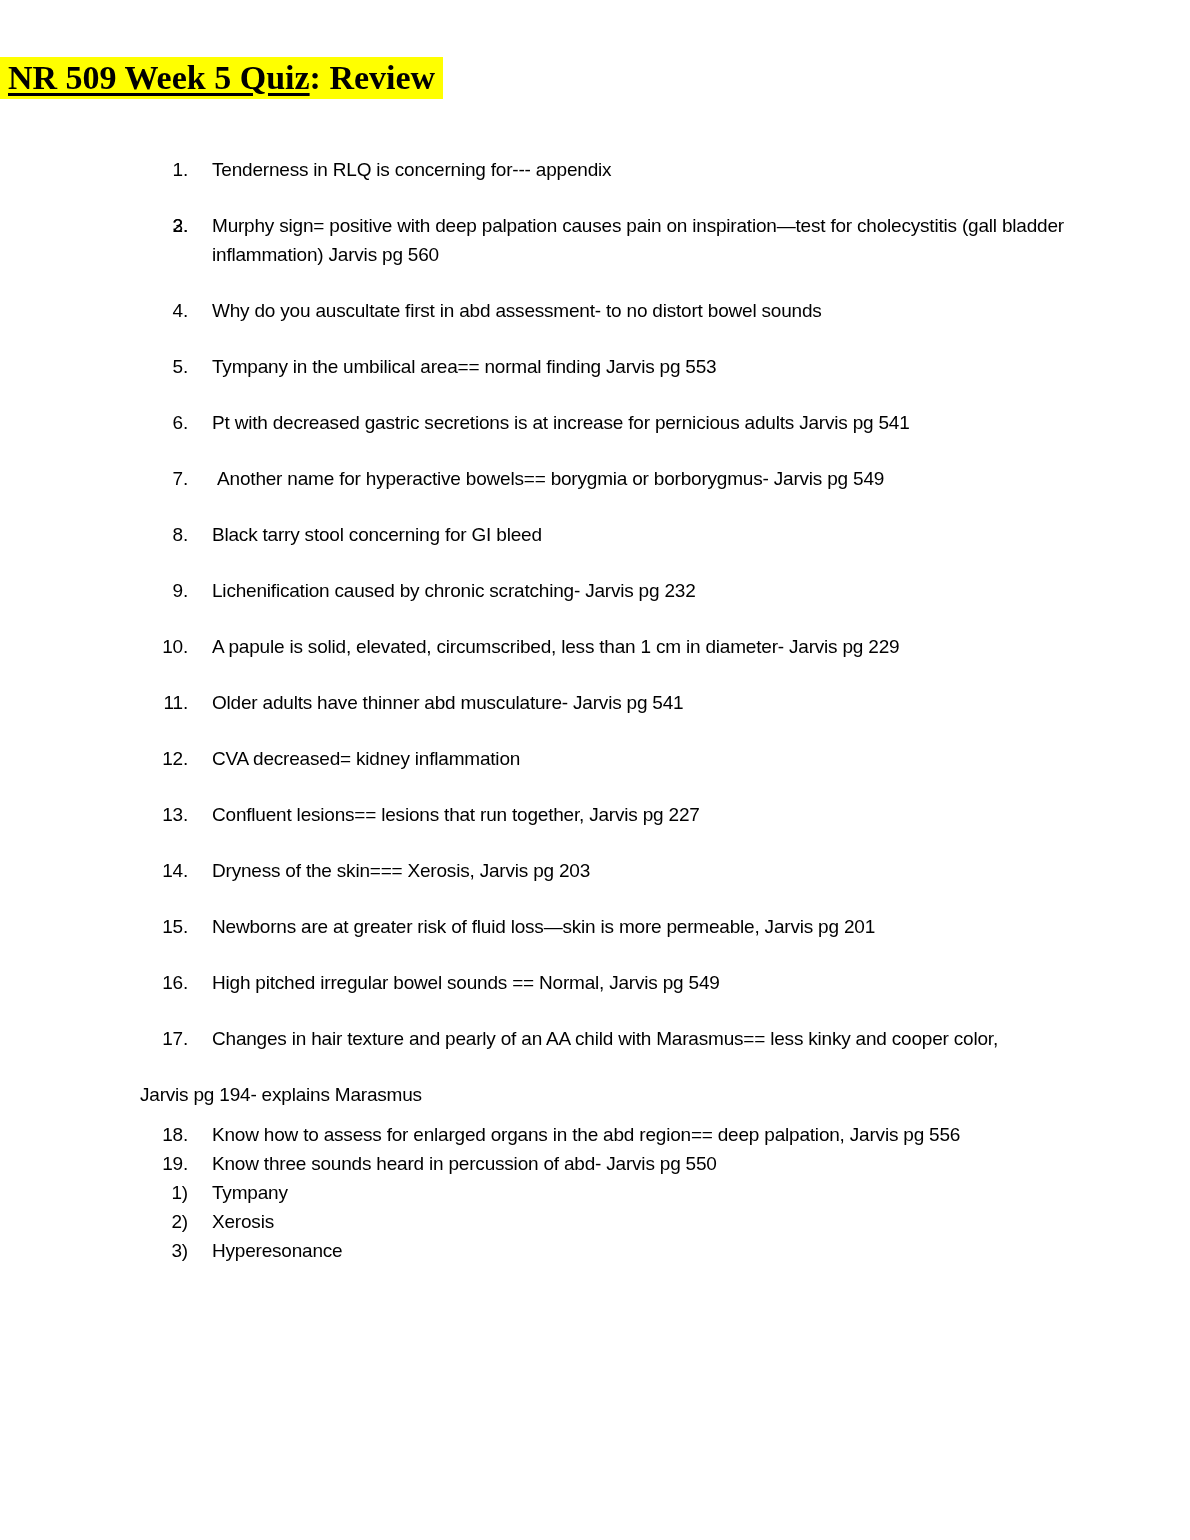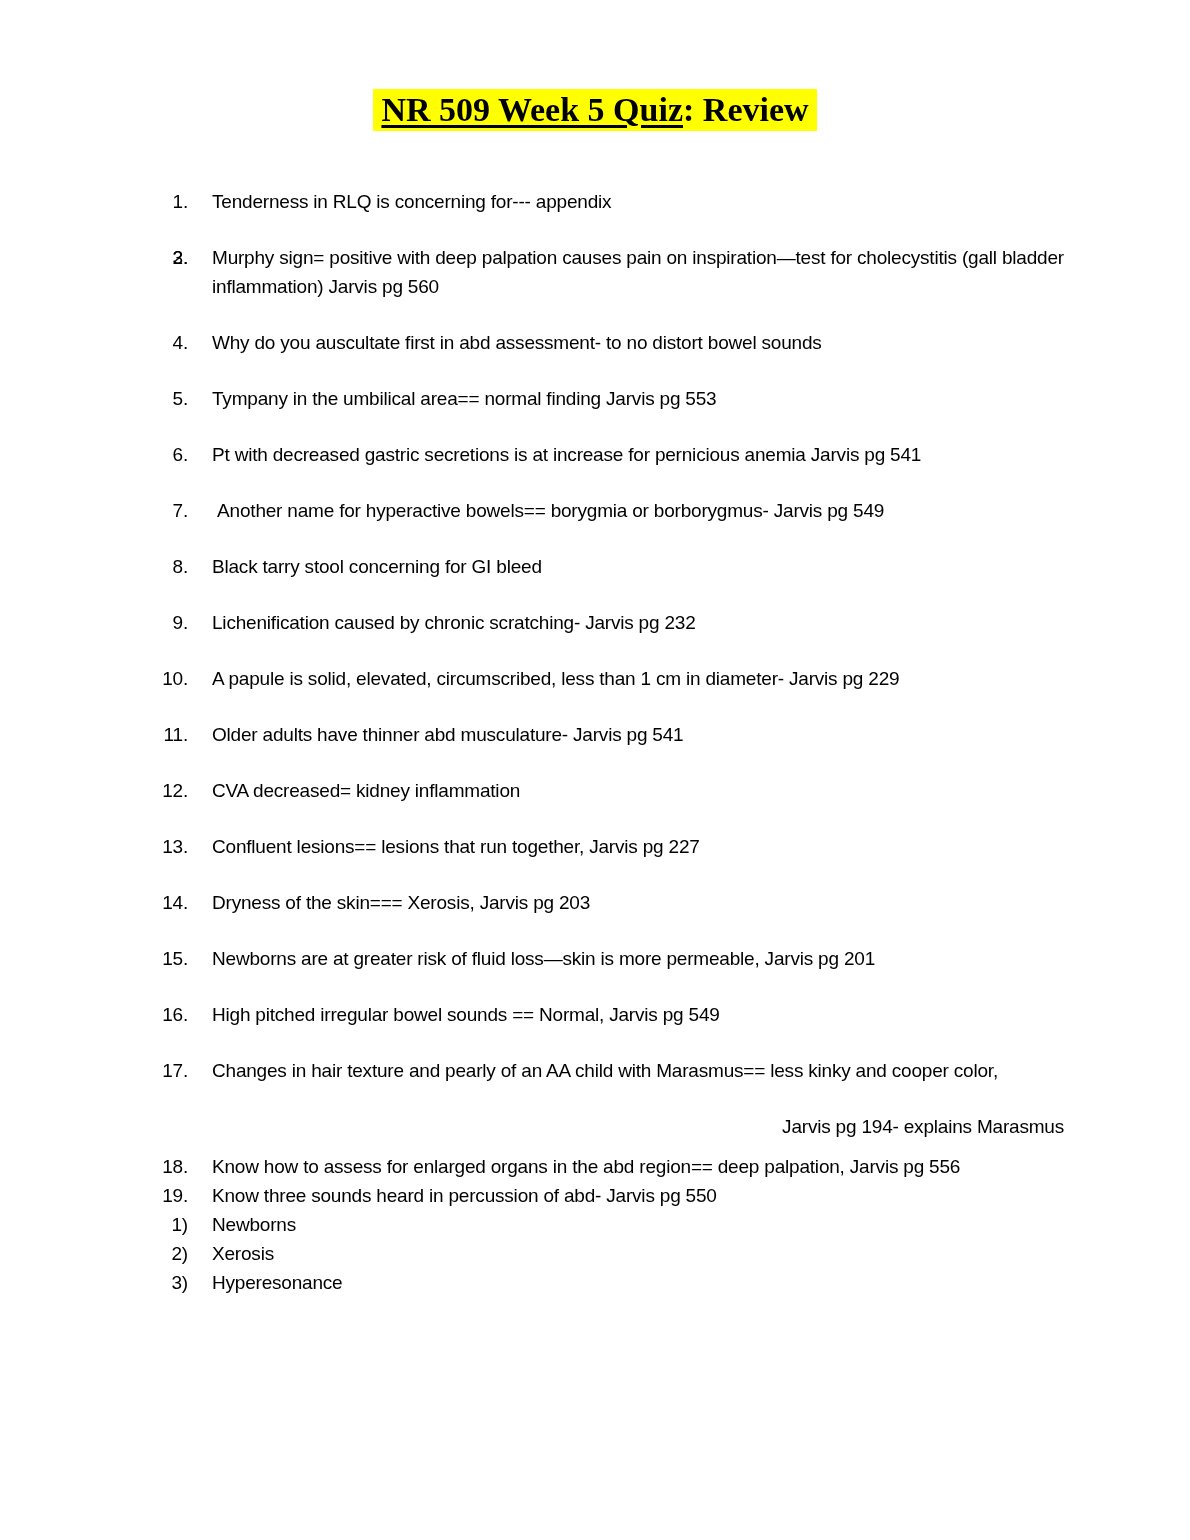--- a/index.html
+++ b/index.html
@@ -9,22 +9,22 @@
     background: #ffffff;
     color: #000000;
     font-family: "Liberation Sans", sans-serif;
   }
   .page {
     position: relative;
     width: 1190px; height: 1540px;
     overflow: hidden;
   }
   .title-wrap {
-    padding-top: 66px;
-    text-align: center;
+    padding-top: 34px;
+    text-align: left;
   }
   .title {
     display: inline-block;
     background: #ffff00;
     font-family: "Liberation Serif", serif;
     font-weight: bold;
     font-size: 34px;
     line-height: 42px;
     padding: 0 8px;
   }
@@ -49,56 +49,55 @@
   #list-compact .item, #list-sub .item { margin-bottom: 0; }
   .num {
     position: absolute;
     right: 100%;
     margin-right: 24px;
     white-space: nowrap;
   }
   .cont {
     margin: 0 0 11px -72px;
     white-space: pre-wrap;
-    text-align: right;
   }
   b { font-weight: normal; }
 </style>
 </head>
 <body>
 
 <div class="page">
   <div class="title-wrap">
     <h1 class="title"><span class="u">NR 509 Week 5 Quiz</span><span>: Review</span></h1>
   </div>
 
   <div class="content">
     <div id="list-spaced">
         <div class="item"><span class="num">1.</span><span class="txt"><span>Tenderness in RLQ is concerning for--- </span><b>appendix</b></span></div>
         <div class="item"><span class="num">2.</span></div>
         <div class="item"><span class="num">3.</span><span class="txt"><b>Murphy sign</b><span>= positive with deep palpation causes pain on inspiration—</span><b>test for cholecystitis (gall bladder inflammation)</b><span> Jarvis pg 560</span></span></div>
         <div class="item"><span class="num">4.</span><span class="txt"><span>Why do you auscultate first in abd assessment</span><b>- to no distort bowel sounds</b></span></div>
         <div class="item"><span class="num">5.</span><span class="txt"><span>Tympany in the umbilical area</span><b>== normal finding</b><span> Jarvis pg 553</span></span></div>
-        <div class="item"><span class="num">6.</span><span class="txt"><span>Pt with decreased gastric secretions is at increase for </span><b>pernicious anemia</b><span> Jarvis pg 541</span></span></div>
+        <div class="item"><span class="num">6.</span><span class="txt"><span>Pt with decreased gastric secretions is at increase for </span><b>pernicious adults</b><span> Jarvis pg 541</span></span></div>
         <div class="item"><span class="num">7.</span><span class="txt"><span> Another name for hyperactive bowels</span><b>== borygmia or borborygmus</b><span>- Jarvis pg 549</span></span></div>
         <div class="item"><span class="num">8.</span><span class="txt"><span>Black tarry stool concerning </span><b>for GI bleed</b></span></div>
         <div class="item"><span class="num">9.</span><span class="txt"><span>Lichenification caused by </span><b>chronic scratching</b><span>- Jarvis pg 232</span></span></div>
         <div class="item"><span class="num">10.</span><span class="txt"><span>A papule is </span><b>solid, elevated, circumscribed, less than 1 cm in diameter</b><span>- Jarvis pg 229</span></span></div>
         <div class="item"><span class="num">11.</span><span class="txt"><span>Older adults have thinner abd musculature- Jarvis pg 541</span></span></div>
         <div class="item"><span class="num">12.</span><span class="txt"><span>CVA decreased= </span><b>kidney inflammation</b></span></div>
         <div class="item"><span class="num">13.</span><span class="txt"><span>Confluent lesions== </span><b>lesions that run together</b><span>, Jarvis pg 227</span></span></div>
         <div class="item"><span class="num">14.</span><span class="txt"><span>Dryness of the skin</span><b>=== Xerosis</b><span>, Jarvis pg 203</span></span></div>
         <div class="item"><span class="num">15.</span><span class="txt"><span>Newborns are at greater risk of fluid loss—</span><b>skin is more permeable</b><span>, Jarvis pg 201</span></span></div>
         <div class="item"><span class="num">16.</span><span class="txt"><span>High pitched irregular bowel sounds </span><b>== Normal</b><span>, Jarvis pg 549</span></span></div>
         <div class="item"><span class="num">17.</span><span class="txt"><span>Changes in hair texture and pearly of an AA child with Marasmus== </span><b>less kinky and cooper color,</b></span></div>
       </div>
     <p class="cont">Jarvis pg 194- explains Marasmus</p>
     <div id="list-compact">
         <div class="item"><span class="num">18.</span><span class="txt"><span>Know how to assess for enlarged organs in the abd region== deep palpation, Jarvis pg 556</span></span></div>
         <div class="item"><span class="num">19.</span><span class="txt"><span>Know three sounds heard in percussion of abd- Jarvis pg 550</span></span></div>
       </div>
     <div id="list-sub">
-        <div class="item"><span class="num">1)</span><span class="txt"><span>Newborns</span></span></div>
+        <div class="item"><span class="num">1)</span><span class="txt"><span>Tympany</span></span></div>
         <div class="item"><span class="num">2)</span><span class="txt"><span>Xerosis</span></span></div>
         <div class="item"><span class="num">3)</span><span class="txt"><span>Hyperesonance</span></span></div>
       </div>
   </div>
 </div>
 
 </body></html>

